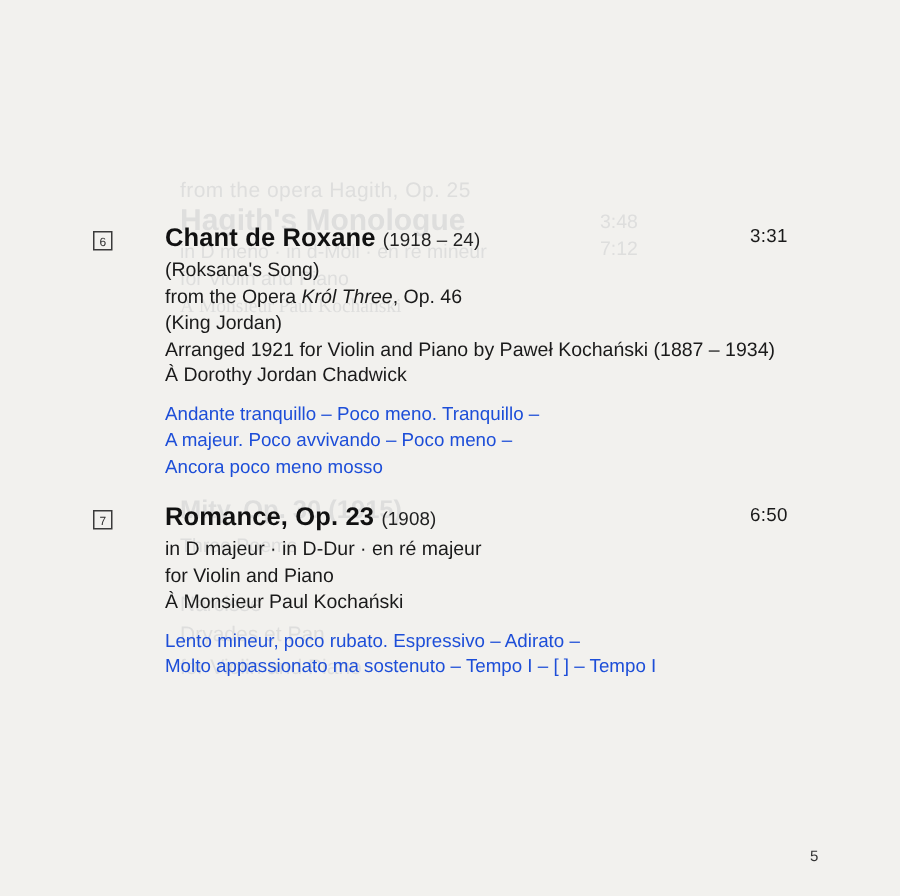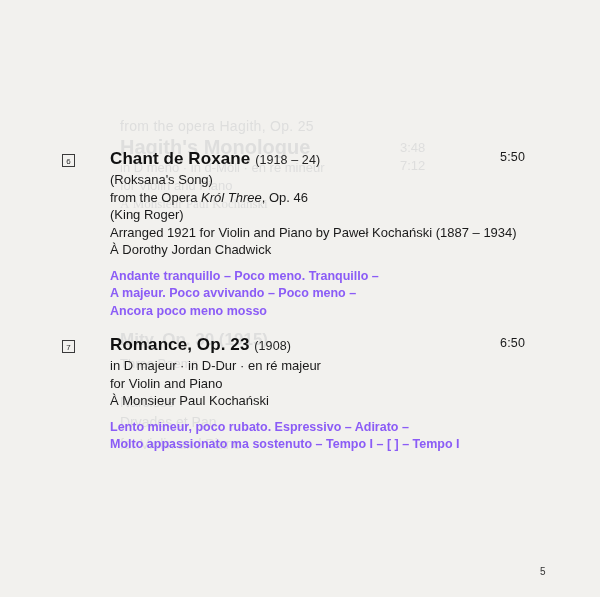--- a/index.html
+++ b/index.html
@@ -92,22 +92,21 @@
   .sub {
     font-size: 13px;
     line-height: 17.5px;
     color: #1a1a1a;
   }
   .sub .it { font-style: italic; }
   .block-gap { height: 9px; }
   .movements {
     font-size: 12.5px;
     line-height: 17.5px;
-    color: #8b5cf6;
-    font-weight: bold;
+    color: #1d4ed8;
   }
   .pagenum {
     position: absolute;
     left: 540px;
     top: 566px;
     font-size: 10px;
     color: #333;
   }
 </style>
 </head>
@@ -123,30 +122,30 @@
   <div class="ghost g6">Mity, Op. 30 (1915)</div>
   <div class="ghost g7">Three Poems</div>
   <div class="ghost g9">Narcisse</div>
   <div class="ghost g10">Dryades et Pan</div>
   <div class="ghost g11">for Violin and Piano</div>
   <div class="ghost g12">3:48</div>
   <div class="ghost g13">7:12</div>
 
   <div class="track track-1">
     <div class="tracknum">6</div>
-    <div class="duration">5:50</div>
+    <div class="duration">3:31</div>
     <div class="body">
       <div class="title-line">
         <span>Chant de Roxane</span>
         <span class="years">(1918 – 24)</span>
       </div>
       <div class="sub">
         <div>(Roksana's Song)</div>
         <div>from the Opera <span class="it">Król Three</span>, Op. 46</div>
-        <div>(King Roger)</div>
+        <div>(King Jordan)</div>
         <div>Arranged 1921 for Violin and Piano by Paweł Kochański (1887 – 1934)</div>
         <div>À Dorothy Jordan Chadwick</div>
       </div>
       <div class="block-gap"></div>
       <div class="movements">
         <div>Andante tranquillo – Poco meno. Tranquillo –</div>
         <div>A majeur. Poco avvivando – Poco meno –</div>
         <div>Ancora poco meno mosso</div>
       </div>
     </div>

